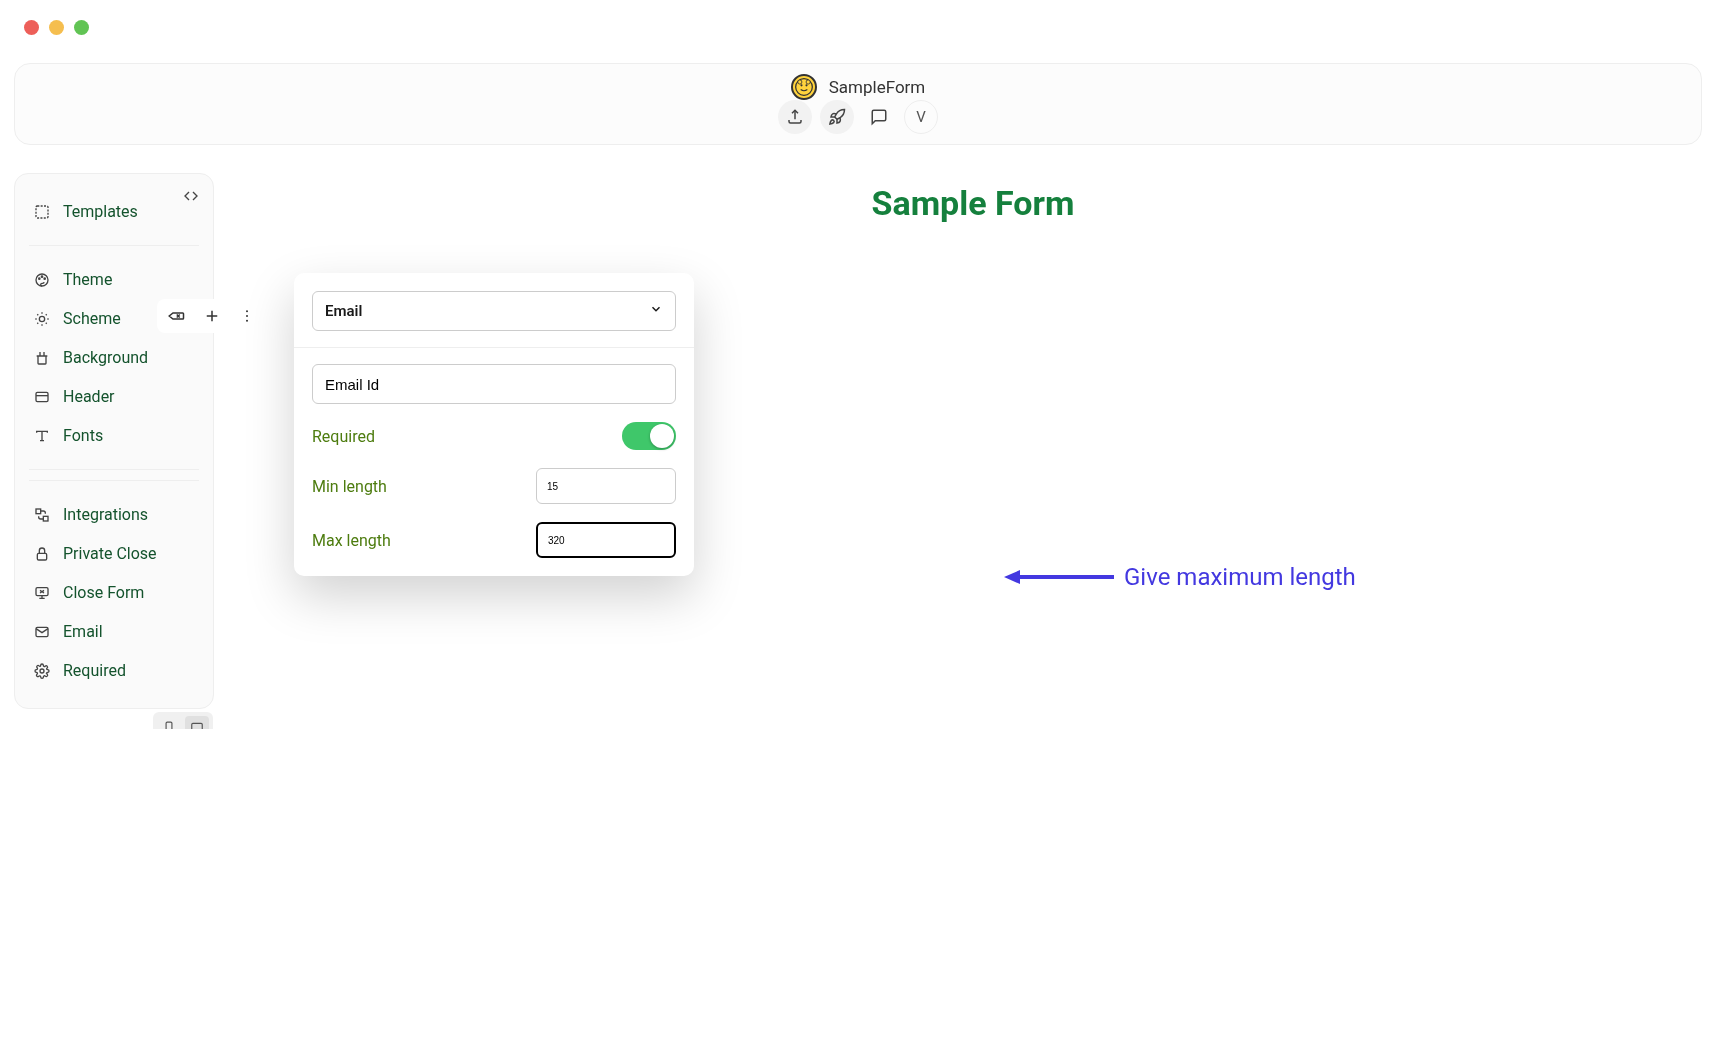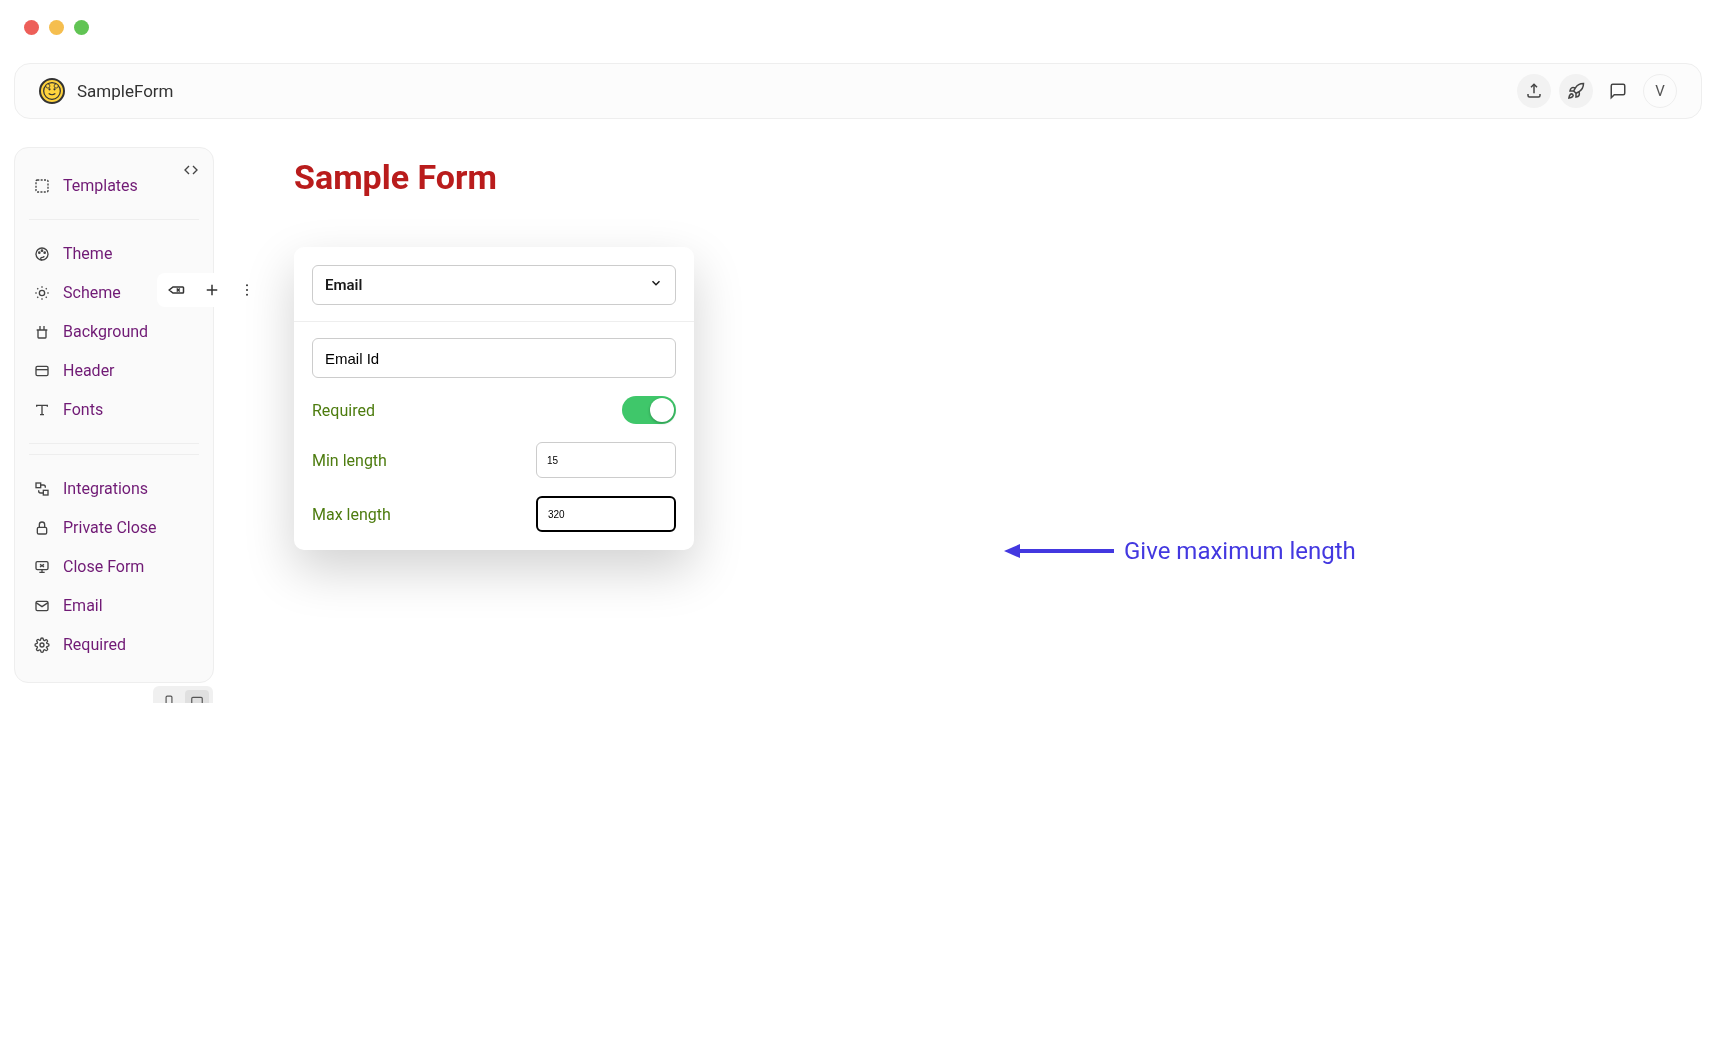--- a/index.html
+++ b/index.html
@@ -4,46 +4,46 @@
   <style>
     * { box-sizing: border-box; margin: 0; padding: 0; }
     body { font-family: -apple-system, BlinkMacSystemFont, 'Segoe UI', Roboto, sans-serif; background: #fff; color: #1a1a1a; }
     
     .traffic-lights { display: flex; gap: 10px; padding: 20px 24px; }
     .traffic-light { width: 15px; height: 15px; border-radius: 50%; }
     .tl-red { background: #ed5f59; }
     .tl-yellow { background: #f5be4f; }
     .tl-green { background: #61c454; }
     
-    .topbar { display: flex; align-items: center; justify-content: space-between; padding: 10px 24px; border: 1px solid #eee; border-radius: 16px; margin: 8px 14px; background: #fcfcfc; }
+    .topbar { display: flex; align-items: center; justify-content: space-between; padding: 10px 24px; border: 1px solid #eee; border-radius: 16px; margin: 8px 14px; background: #fcfcfc; flex-direction: column; }
     .topbar-left { display: flex; align-items: center; gap: 12px; }
     .logo { width: 26px; height: 26px; border-radius: 50%; background: #ffd33d; border: 2px solid #333; display: flex; align-items: center; justify-content: center; font-size: 13px; }
     .app-title { font-size: 17px; color: #333; }
     .topbar-right { display: flex; align-items: center; gap: 8px; }
     .icon-btn { width: 34px; height: 34px; border-radius: 50%; background: #f2f2f2; display: flex; align-items: center; justify-content: center; cursor: pointer; color: #444; }
     .icon-btn.plain { background: none; }
     .avatar-initial { width: 34px; height: 34px; border-radius: 50%; border: 1px solid #eee; display: flex; align-items: center; justify-content: center; font-size: 15px; color: #555; }
     
     .main-area { display: flex; padding: 20px 14px; gap: 30px; align-items: flex-start; }
     
     .sidebar { width: 200px; background: #fafafa; border: 1px solid #eee; border-radius: 14px; padding: 14px 8px; position: relative; }
     .code-toggle { position: absolute; top: 14px; right: 14px; color: #444; cursor: pointer; }
     .side-section { padding: 4px 0; }
     .side-divider { height: 1px; background: #eee; margin: 10px 6px; }
-    .side-item { display: flex; align-items: center; gap: 12px; padding: 10px 10px; color: #701a75; font-size: 16px; cursor: pointer; position: relative; }
+    .side-item { display: flex; align-items: center; gap: 12px; padding: 10px 10px; color: #14532d; font-size: 16px; cursor: pointer; position: relative; }
     .side-item .icon { width: 18px; display: flex; align-items: center; justify-content: center; color: #444; }
     .scheme-actions { position: absolute; left: 134px; top: 0; display: flex; align-items: center; gap: 18px; background: #fff; padding: 8px 10px; border-radius: 8px; }
     .scheme-actions .act { cursor: pointer; color: #333; display: flex; align-items: center; }
     
     .viewport-toggle { position: absolute; bottom: -36px; right: 0; display: flex; gap: 4px; background: #f0f0f0; border-radius: 6px; padding: 4px; }
     .vp-btn { width: 24px; height: 24px; display: flex; align-items: center; justify-content: center; border-radius: 4px; cursor: pointer; color: #555; }
     .vp-btn.active { background: #e0e0e0; }
     
     .canvas { flex: 1; padding: 10px 50px; position: relative; }
-    .form-title { font-size: 34px; font-weight: 700; margin-bottom: 50px; color: #b91c1c; }
+    .form-title { font-size: 34px; font-weight: 700; margin-bottom: 50px; color: #15803d; text-align: center; }
     .field-label { font-size: 17px; font-weight: 600; color: #1a1a1a; margin-bottom: 10px; }
     .req-star { color: #d33; margin-left: 3px; }
     .text-input { width: 400px; height: 48px; border: 1px solid #ccc; border-radius: 6px; padding: 0 12px; font-size: 16px; background: #fff; }
     
     .popover { width: 400px; background: #fff; border-radius: 10px; box-shadow: 0 20px 50px rgba(0,0,0,0.18); padding: 18px; margin-top: 18px; }
     .type-select { width: 100%; height: 40px; border: 1px solid #ccc; border-radius: 6px; padding: 0 12px; font-size: 15px; font-weight: 600; display: flex; align-items: center; justify-content: space-between; cursor: pointer; }
     .pop-divider { height: 1px; background: #eee; margin: 16px -18px; }
     .label-input { width: 100%; height: 40px; border: 1px solid #ccc; border-radius: 6px; padding: 0 12px; font-size: 15px; }
     .prop-row { display: flex; align-items: center; justify-content: space-between; margin-top: 18px; }
     .prop-label { font-size: 16px; color: #4d7c0f; }

